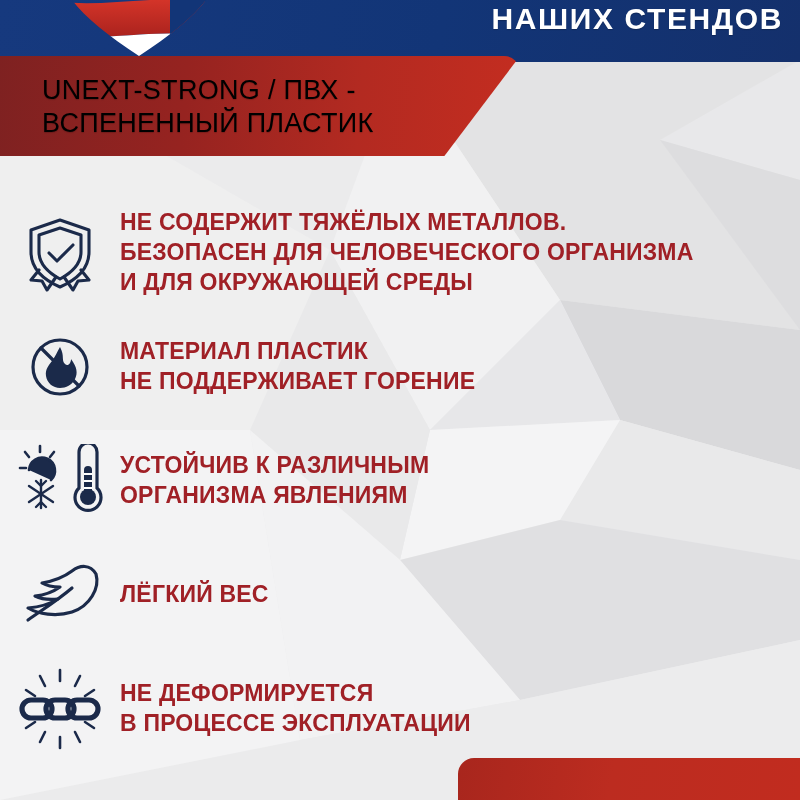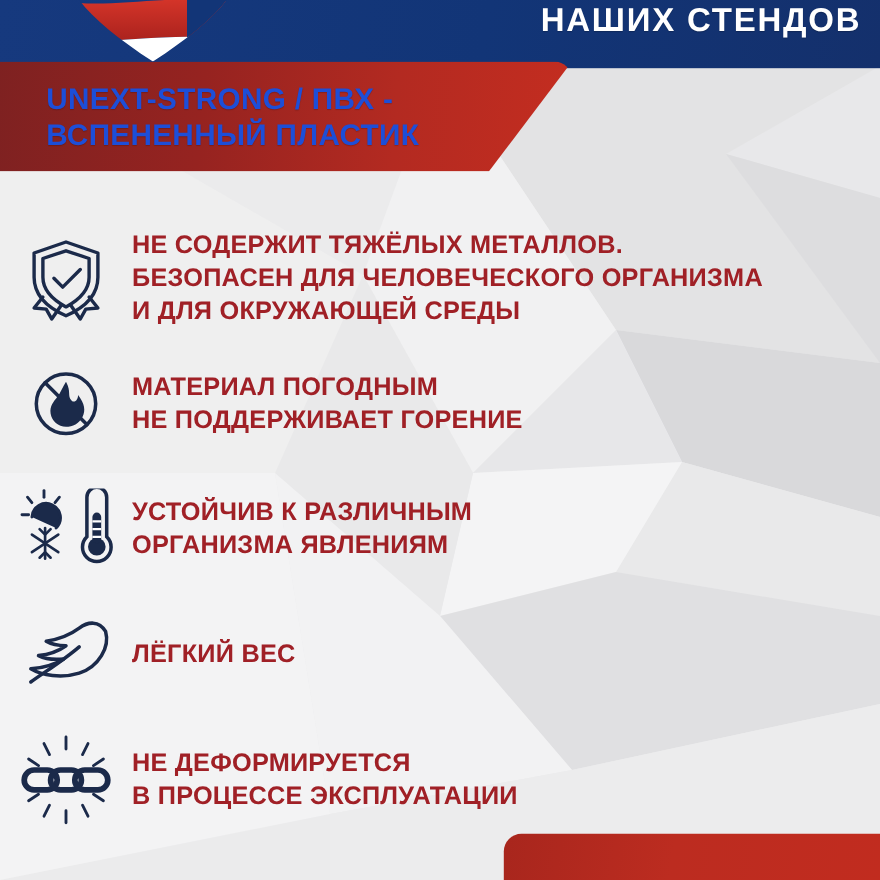--- a/index.html
+++ b/index.html
@@ -64,23 +64,23 @@
     inset: 0;
     background: linear-gradient(95deg, #7c2121 0%, #962320 38%, #b32a21 70%, #c42d20 100%);
     border-radius: 0 16px 16px 0;
     -webkit-clip-path: polygon(0 0, 100% 0, 86% 100%, 0 100%);
     clip-path: polygon(0 0, 100% 0, 86% 100%, 0 100%);
   }
   .red-ribbon-text {
     position: absolute;
     left: 62px;
     top: 18px;
-    color: #1d4ed8;
+    color: #000000;
     font-size: 27px;
-    font-weight: bold;
+    font-weight: normal;
     line-height: 1.24;
     letter-spacing: 0.3px;
     white-space: pre-line;
     text-shadow: 0 1px 1px rgba(0,0,0,0.18);
   }
 
   
   .logo-flag {
     position: absolute;
     left: 50px;
@@ -224,21 +224,21 @@
     <div class="feature-row">
       <div class="feature-icon">
         <svg width="66" height="66" viewBox="0 0 66 66" xmlns="http://www.w3.org/2000/svg">
           <g fill="none" stroke="#1b2a4a" stroke-width="3.2" stroke-linecap="round" stroke-linejoin="round">
             <circle cx="33" cy="33" r="27"></circle>
             <line x1="14" y1="14" x2="52" y2="52"></line>
           </g>
           <path d="M33 13 c5 9 1 13 5 17 c3 3 6 -1 6 -5 c6 8 7 14 4 20 c-3 6 -9 9 -15 9 c-7 0 -13 -5 -14 -12 c-1 -7 3 -11 6 -15 c3 -4 5 -9 8 -14 Z" fill="#1b2a4a"></path>
         </svg>
       </div>
-      <div class="feature-text">МАТЕРИАЛ ПОГОДНЫМ
+      <div class="feature-text">МАТЕРИАЛ ПЛАСТИК
 НЕ ПОДДЕРЖИВАЕТ ГОРЕНИЕ</div>
     </div>
 
     <div class="feature-row">
       <div class="feature-icon">
         <svg width="86" height="74" viewBox="0 0 86 74" xmlns="http://www.w3.org/2000/svg">
           <g fill="none" stroke="#1b2a4a" stroke-width="2.6" stroke-linecap="round" stroke-linejoin="round">
             <path d="M12 26 a13 13 0 1 1 22 10" fill="#1b2a4a" stroke="#1b2a4a"></path>
             <line x1="23" y1="2" x2="23" y2="8"></line>
             <line x1="8" y1="8" x2="12" y2="13"></line>

